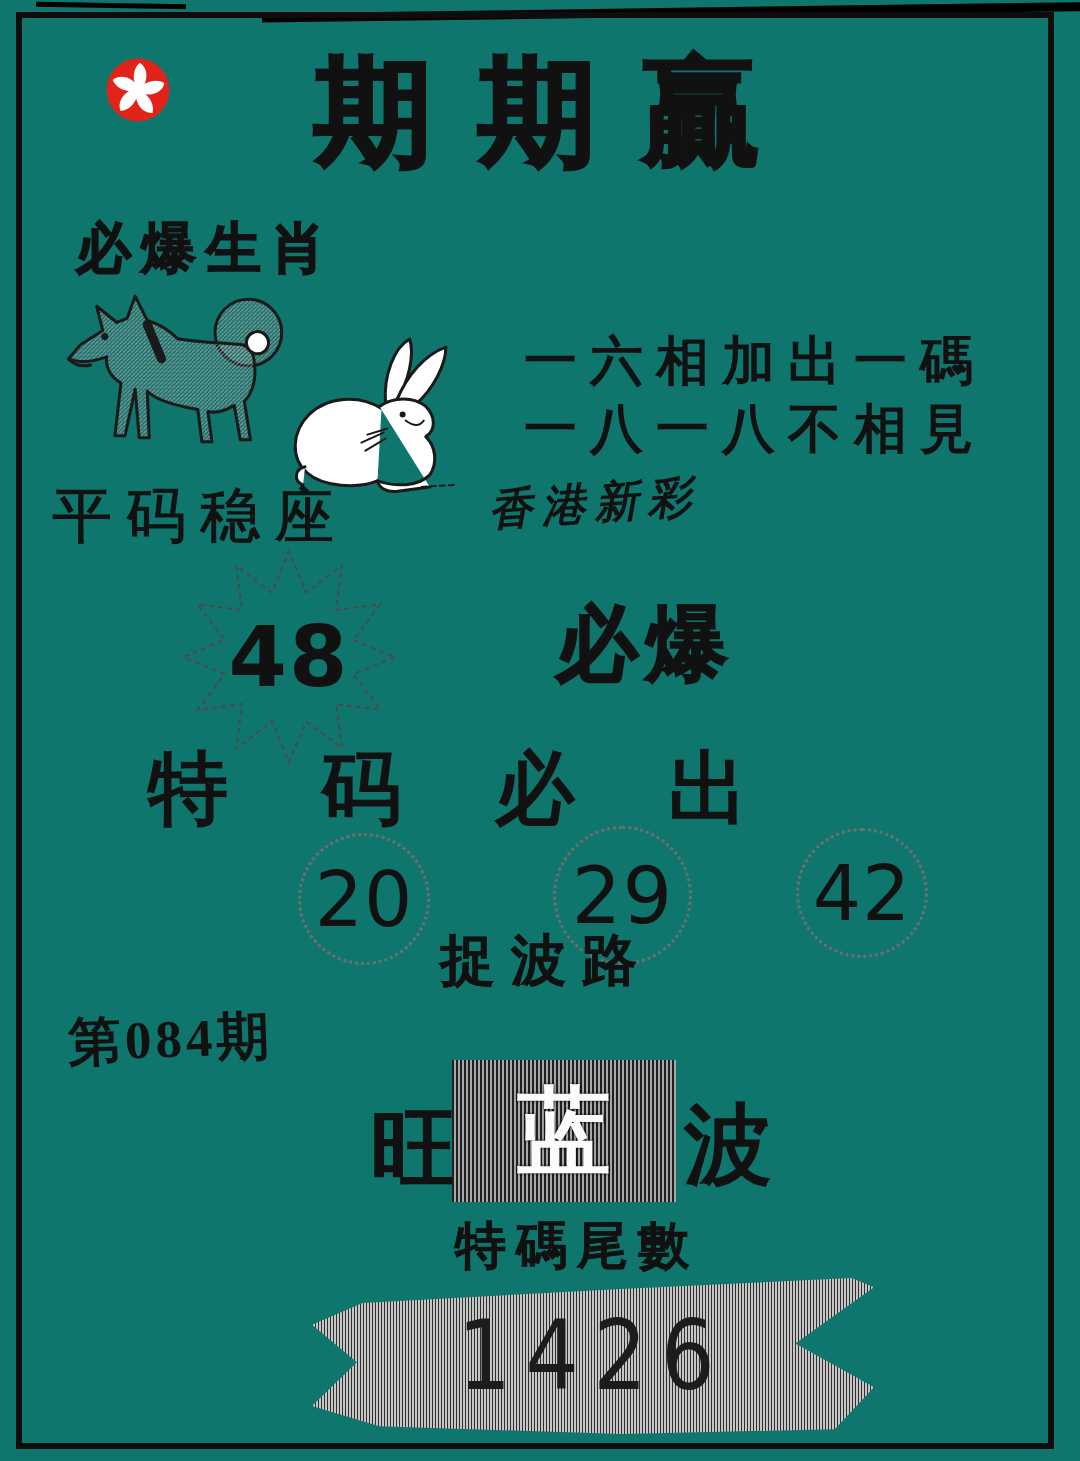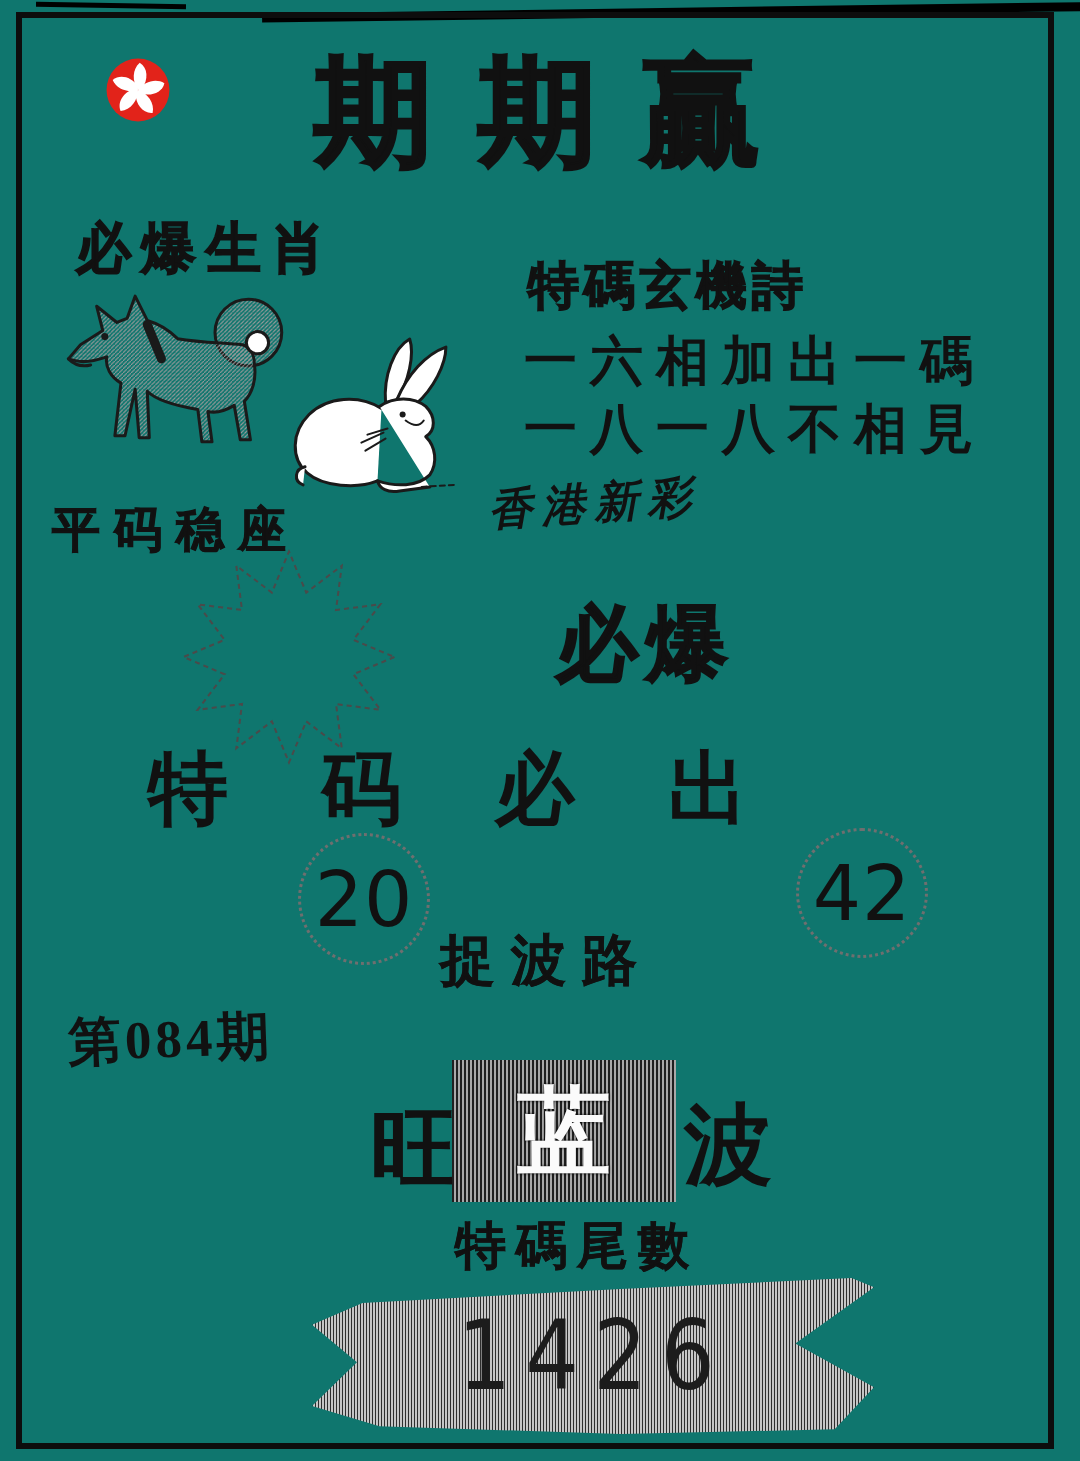--- a/index.html
+++ b/index.html
@@ -36,21 +36,21 @@
     -webkit-text-stroke:3px var(--ink);
     white-space:nowrap;
   }
   .h-bold{font-weight:900;-webkit-text-stroke:1.5px var(--ink);}
   .zodiac-heading{left:76px;top:212px;font-size:55px;letter-spacing:10px;}
   .poem-heading{left:528px;top:252px;font-size:51px;letter-spacing:5px;}
   .kai{font-family:"Liberation Serif","DejaVu Serif",serif;}
   .poem-line1{left:524px;top:326px;font-size:53px;letter-spacing:13px;font-weight:600;white-space:nowrap;}
   .poem-line2{left:524px;top:394px;font-size:53px;letter-spacing:13px;font-weight:600;white-space:nowrap;}
   .signature{left:488px;top:474px;font-size:44px;font-style:italic;letter-spacing:9px;transform:rotate(-4deg);font-weight:600;}
-  .pingma-heading{left:52px;top:498px;font-size:48px;font-weight:700;letter-spacing:14px;-webkit-text-stroke:1px var(--ink);}
+  .pingma-heading{left:52px;top:476px;font-size:60px;font-weight:400;letter-spacing:14px;-webkit-text-stroke:1px var(--ink);}
   .dog{left:50px;top:280px;width:238px;height:182px;}
   .rabbit{left:282px;top:334px;width:198px;height:166px;}
   .starwrap{display:flex;align-items:center;justify-content:center;}
   .star48{left:176px;top:546px;width:226px;height:222px;}
   .star38{left:788px;top:528px;width:226px;height:216px;}
   .starwrap svg{position:absolute;left:0;top:0;width:100%;height:100%;}
   .starnum{position:relative;font-size:84px;font-weight:600;letter-spacing:2px;}
   .star38 .starnum{font-size:78px;}
   .bibao-label{left:556px;top:590px;font-size:82px;font-weight:900;letter-spacing:8px;-webkit-text-stroke:2px var(--ink);}
   .tema-row{
@@ -157,44 +157,45 @@
       </g>
       <g stroke="#1a1a1a" stroke-width="2" fill="none" stroke-linecap="round">
         <path d="M122,86 C130,92 136,92 140,86"></path>
         <path d="M100,98 L78,108 M102,104 L82,116 M104,94 L84,100"></path>
         <path d="M138,152 L170,150" stroke-dasharray="5 4"></path>
       </g>
       <circle cx="119" cy="80" r="3" fill="#1a1a1a"></circle>
     </svg>
   </div>
 
-  <div class="abs poem-heading h-bold">特碼玄機詩</div>
   <div class="abs poem-line1 kai">一六相加出一碼</div>
   <div class="abs poem-line2 kai">一八一八不相見</div>
   <div class="abs signature kai">香港新彩</div>
 
   <div class="abs pingma-heading kai">平码稳座</div>
 
   <div class="abs starwrap star48">
     <svg viewBox="0 0 220 220">
       <polygon points="214.5,110 173.8,127.1 200.5,162.3 156.6,156.6 162.3,200.5 127.1,173.8 110,214.5 93,173.8 57.8,200.5 63.4,156.6 19.5,162.3 46.2,127.1 5.5,110 46.2,93 19.5,57.8 63.4,63.4 57.8,19.5 93,46.2 110,5.5 127.1,46.2 162.3,19.5 156.6,63.4 200.5,57.8 173.8,93" fill="none" stroke="#4a4a4a" stroke-width="2" stroke-dasharray="5 4"></polygon>
     </svg>
+    <span class="starnum">48</span>
   </div>
 
   <div class="abs bibao-label kai">必爆</div>
 
 
   <div class="abs tema-row kai">
     <span>特</span>
     <span>码</span>
     <span>必</span>
     <span>出</span>
   </div>
 
   <div class="abs num-circle c19">20</div>
+  <div class="abs num-circle c29">29</div>
   <div class="abs num-circle c42">42</div>
 
   <div class="abs bolu-heading kai">捉波路</div>
   <div class="abs issue kai">第084期</div>
 
   <div class="abs wave-prefix kai">旺</div>
   <div class="abs wave-box">
     <span class="wave-color-char">蓝</span>
   </div>
   <div class="abs wave-suffix kai">波</div>

